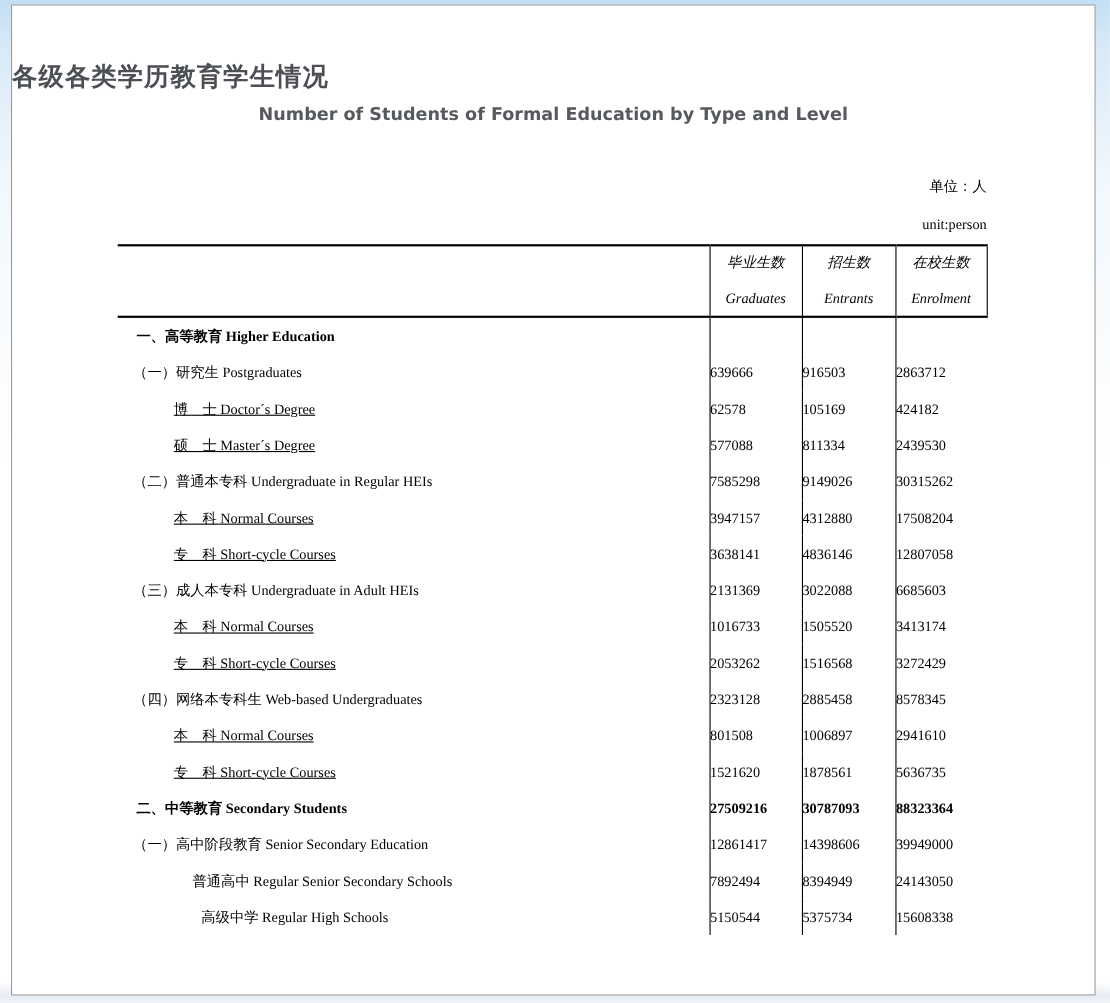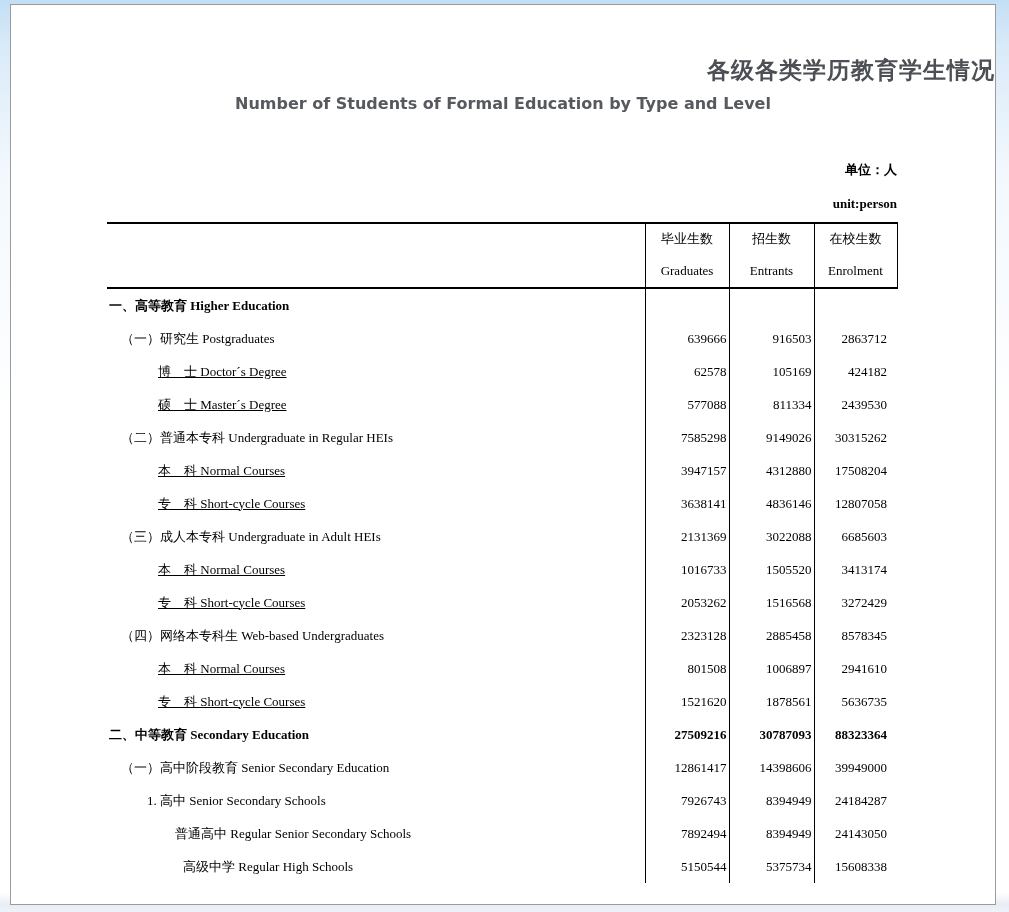--- a/index.html
+++ b/index.html
@@ -7,50 +7,50 @@
     width:1009px;height:912px;overflow:hidden;
     background:linear-gradient(180deg,#c3dff5 0px,#d9eaf8 45px,#f2f8fd 170px,#ffffff 420px,#ffffff 893px,#e7edf4 905px,#eef3f8 912px);
     font-family:"Liberation Serif","DejaVu Serif",serif;
   }
   .page{
     position:absolute;left:10px;top:4px;width:986px;height:901px;
     box-sizing:border-box;background:#ffffff;border:1px solid #9b9b9b;
     overflow:hidden;
   }
   .title{
-    margin:50px 0 0 0;text-align:right;
+    margin:50px 0 0 0;text-align:left;
     font-family:"DejaVu Sans","Liberation Sans",sans-serif;
     font-size:23px;line-height:30px;font-weight:bold;color:#4c4f54;letter-spacing:1px;
   }
   .subtitle{
     margin:8px 0 0 0;text-align:center;
     font-family:"DejaVu Sans","Liberation Sans",sans-serif;
     font-size:16px;line-height:22px;font-weight:bold;color:#56595d;
   }
   .content{margin-left:96px;width:790px;}
-  .unit{text-align:right;font-size:13px;line-height:15px;color:#000;font-weight:bold;}
+  .unit{text-align:right;font-size:13px;line-height:15px;color:#000;}
   .unit-zh{margin-top:47px;}
   .unit-en{margin-top:19px;}
   table.stats{
     margin-top:11px;border-collapse:collapse;table-layout:fixed;width:790px;
   }
   table.stats th{
     border-top:2px solid #000;border-bottom:2px solid #000;
     font-weight:normal;height:63px;padding:0;vertical-align:top;
   }
-  th.num-h{border-left:1px solid #000;}
+  th.num-h{border-left:1px solid #000;font-style:italic;}
   th.num-h.last{border-right:1px solid #000;}
   .h-zh{margin-top:7px;font-size:13px;line-height:16px;text-align:center;}
   .h-en{margin-top:16px;font-size:13px;line-height:16px;text-align:center;}
   td{height:33px;padding:0;font-size:13px;vertical-align:middle;}
-  td.num{text-align:right;padding-right:2px;border-left:1px solid #000;}
+  td.num{text-align:left;padding-right:2px;border-left:1px solid #000;}
   td.num.last{padding-right:10px;}
   tr.bold td{font-weight:bold;}
   td.lbl span{display:inline-block;}
-  .ind-0{margin-left:2px;}
+  .ind-0{margin-left:17px;}
   .ind-1{margin-left:14px;}
   .ind-2{margin-left:51px;text-decoration:underline;}
   .ind-3{margin-left:40px;}
   .ind-4{margin-left:68px;}
   .ind-5{margin-left:76px;}
 </style>
 </head>
 <body>
 
 <div class="page">
@@ -158,36 +158,30 @@
             <td class="num">1006897</td>
             <td class="num last">2941610</td>
           </tr>
           <tr>
             <td class="lbl"><span class="ind-2">专　科 Short-cycle Courses</span></td>
             <td class="num">1521620</td>
             <td class="num">1878561</td>
             <td class="num last">5636735</td>
           </tr>
           <tr class="bold">
-            <td class="lbl"><span class="ind-0">二、中等教育 Secondary Education</span></td>
+            <td class="lbl"><span class="ind-0">二、中等教育 Secondary Students</span></td>
             <td class="num">27509216</td>
             <td class="num">30787093</td>
             <td class="num last">88323364</td>
           </tr>
           <tr>
             <td class="lbl"><span class="ind-1">（一）高中阶段教育 Senior Secondary Education</span></td>
             <td class="num">12861417</td>
             <td class="num">14398606</td>
             <td class="num last">39949000</td>
-          </tr>
-          <tr>
-            <td class="lbl"><span class="ind-3">1. 高中 Senior Secondary Schools</span></td>
-            <td class="num">7926743</td>
-            <td class="num">8394949</td>
-            <td class="num last">24184287</td>
           </tr>
           <tr>
             <td class="lbl"><span class="ind-4">普通高中 Regular Senior Secondary Schools</span></td>
             <td class="num">7892494</td>
             <td class="num">8394949</td>
             <td class="num last">24143050</td>
           </tr>
           <tr>
             <td class="lbl"><span class="ind-5">高级中学 Regular High Schools</span></td>
             <td class="num">5150544</td>

